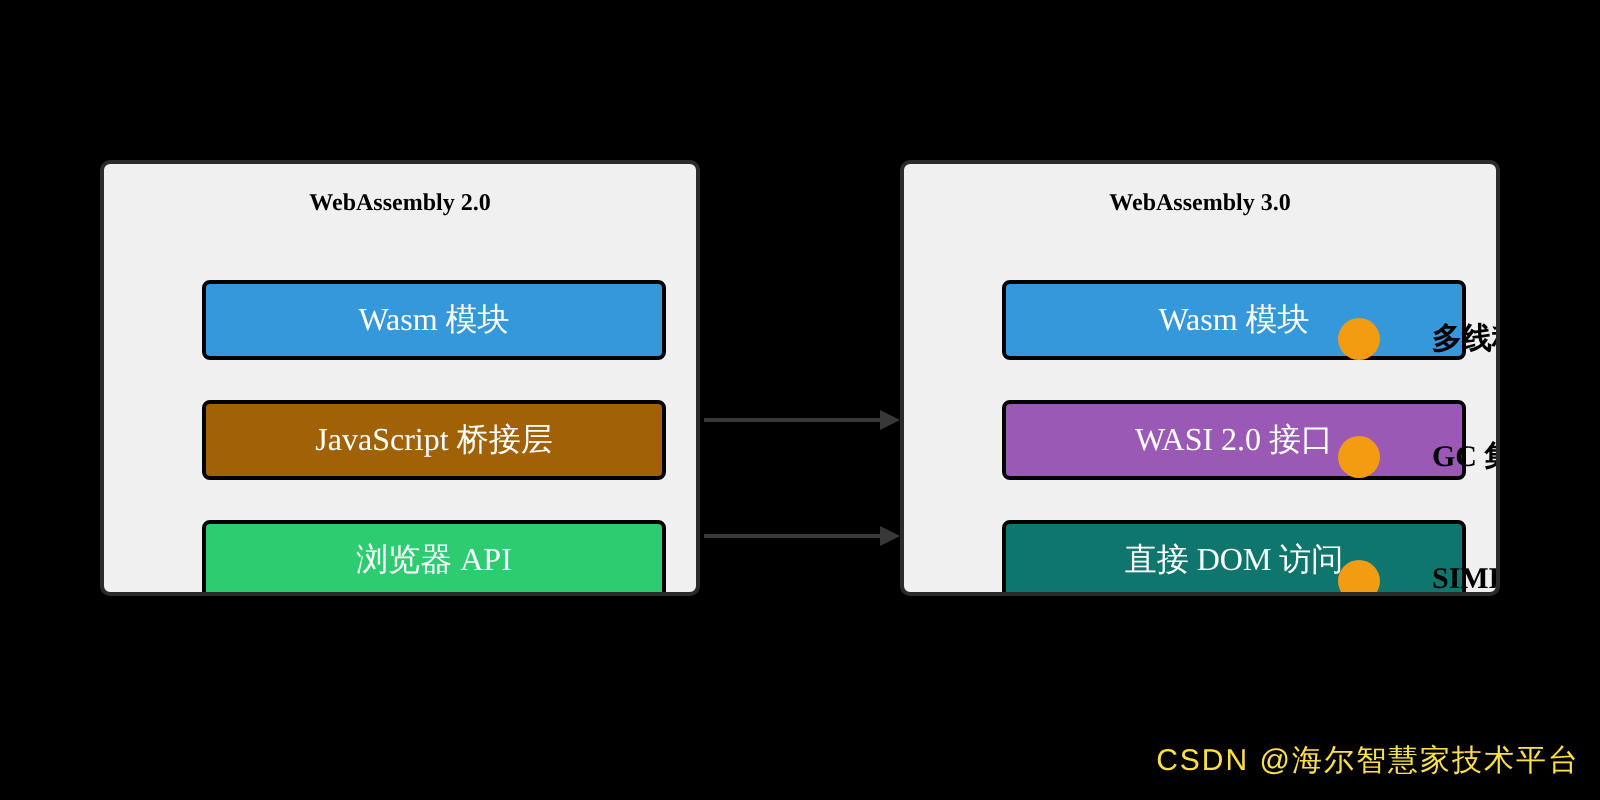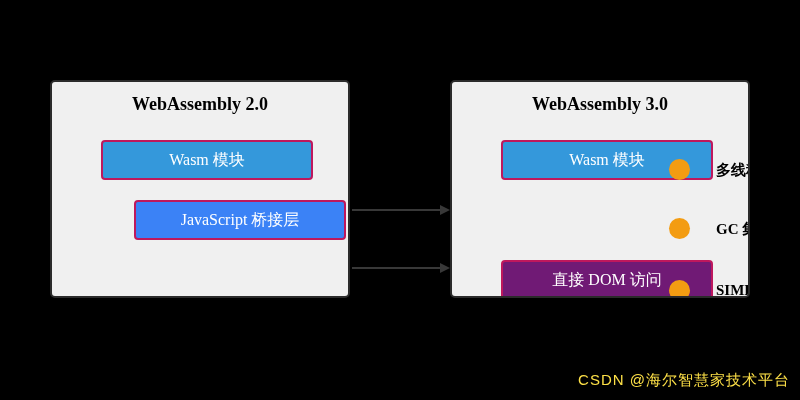--- a/index.html
+++ b/index.html
@@ -10,25 +10,25 @@
   }
   .panel{
     position:absolute;top:80px;width:296px;height:214px;
     background:#f0f0f0;border:2px solid #2b2b2b;border-radius:5px;
     overflow:hidden;
   }
   .panel-left{left:50px;}
   .panel-right{left:450px;text-decoration:underline;}
   .panel-title{
     position:absolute;top:12px;left:0;width:100%;text-align:center;
-    font-size:18px;font-weight:bold;color:#000;
+    font-size:12px;font-weight:bold;color:#000;
   }
   .node{
-    position:absolute;left:49px;width:212px;height:40px;
-    box-sizing:border-box;border:2px solid #be185d;border-radius:4px;
+    position:absolute;left:49px;width:232px;height:40px;
+    box-sizing:border-box;border:2px solid #000000;border-radius:4px;
     display:flex;align-items:center;justify-content:center;
     color:#fff;font-size:16px;white-space:nowrap;
   }
   .node-1{top:58px;}
   .node-2{top:118px;}
   .node-3{top:178px;}
   .dot{
     position:absolute;width:21px;height:21px;border-radius:50%;
     left:217px;
   }
@@ -59,34 +59,36 @@
     font-family:"Liberation Sans","DejaVu Sans",sans-serif;
     white-space:nowrap;
   }
 </style>
 </head>
 <body>
 
 <div class="panel panel-left">
   <div class="panel-title">WebAssembly 2.0</div>
   <div class="node node-1" style="background-color: rgb(52, 152, 219);">Wasm 模块</div>
-  <div class="node node-2" style="background-color: #3b82f6; margin-left: 33px;">JavaScript 桥接层</div>
+  <div class="node node-2" style="background-color: #a16207;">JavaScript 桥接层</div>
+  <div class="node node-3" style="background-color: rgb(46, 204, 113);">浏览器 API</div>
 </div>
 
 <div class="arrow arrow-1">
     <span class="head"></span>
   </div>
 <div class="arrow arrow-2">
     <span class="head"></span>
   </div>
 
 <div class="panel panel-right">
   <div class="panel-title">WebAssembly 3.0</div>
   <div class="node node-1" style="background-color: rgb(52, 152, 219);">Wasm 模块</div>
-  <div class="node node-3" style="background-color: #701a75; text-align: right;">直接 DOM 访问</div>
+  <div class="node node-2" style="background-color: rgb(155, 89, 182);">WASI 2.0 接口</div>
+  <div class="node node-3" style="background-color: #0f766e; text-align: right;">直接 DOM 访问</div>
   <div class="dot dot-1" style="background-color: rgb(243, 156, 18);"></div>
   <div class="dot dot-2" style="background-color: rgb(243, 156, 18);"></div>
   <div class="dot dot-3" style="background-color: rgb(243, 156, 18);"></div>
   <div class="side-label side-label-1">多线程</div>
   <div class="side-label side-label-2">GC 集成</div>
   <div class="side-label side-label-3">SIMD 支持</div>
 </div>
 
 <div class="watermark">CSDN @海尔智慧家技术平台</div>
 

